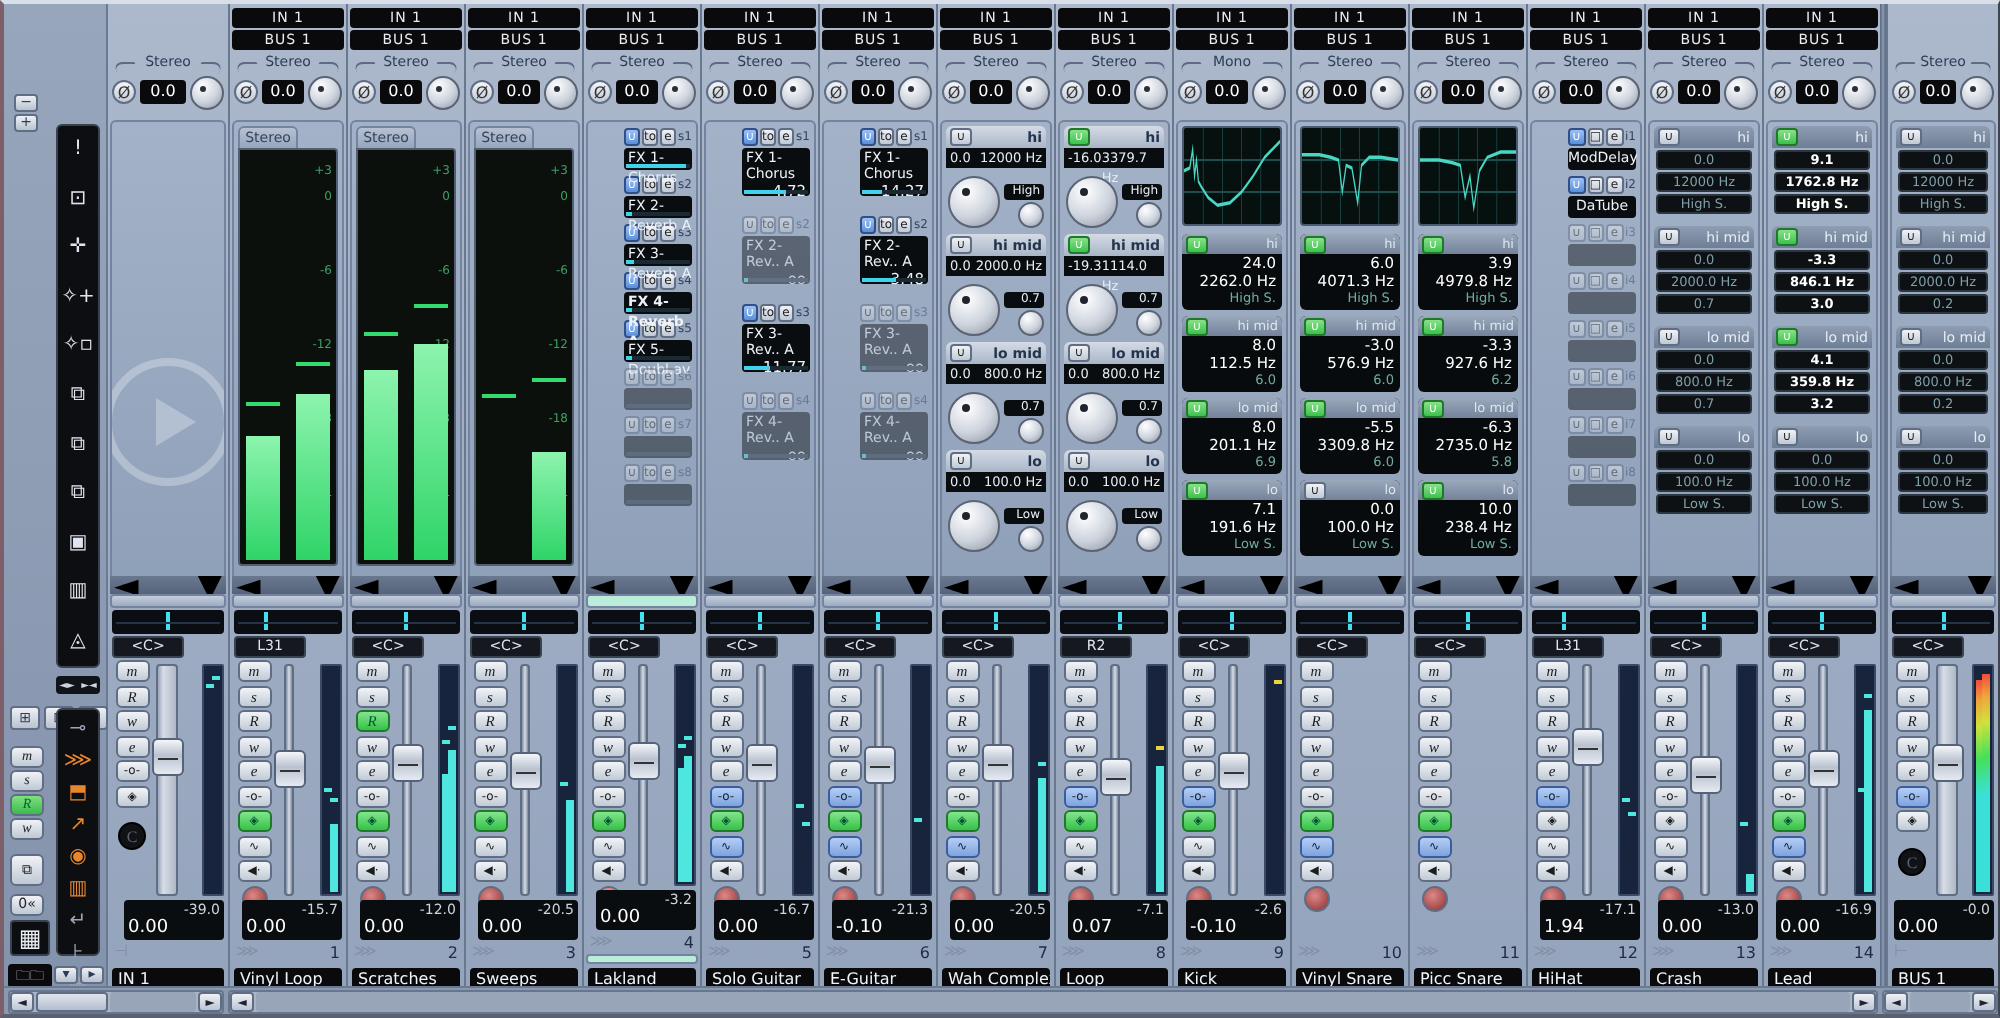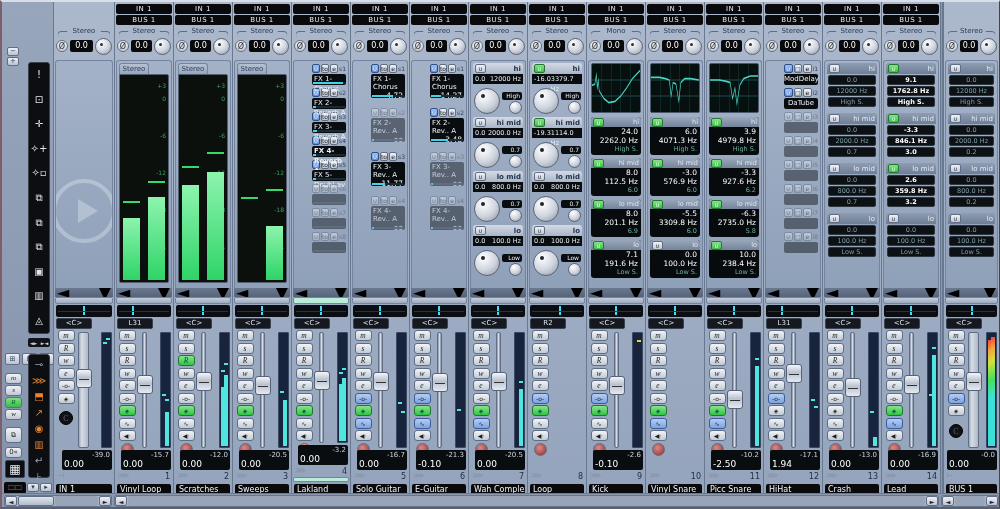--- a/index.html
+++ b/index.html
@@ -1072,20 +1072,33 @@
             <div class="cbtn">s</div>
             <div class="cbtn">R</div>
             <div class="cbtn">w</div>
             <div class="cbtn">e</div>
             <div class="cbtn sym on-b">-o-</div>
             <div class="cbtn sym on-g">◈</div>
             <div class="cbtn sym">∿</div>
             <div class="cbtn sym">◀·</div>
             <div class="cbtn rec"></div>
           </div>
+          <div class="fzone">
+            <div class="groove"></div>
+            <div class="handle" style="top: 35%;"></div>
+            <div class="fmeter">
+              <div class="fbar cyan" style="left: 1px; height: 0%;"></div>
+              <div class="fbar cyan" style="right: 1px; height: 55%;"></div>
+              <div class="fpk yellow" style="right: 1px; bottom: 63%;"></div>
+            </div>
+            <div class="valbox">
+              <div class="pk">-7.1</div>
+              <div class="lv">0.07</div>
+            </div>
+          </div>
         </div>
         <div class="numrow">
           <div class="wave">⋙</div>
           <div class="chnum">8</div>
         </div>
         <div class="namerow">
           <div class="namebox">Loop</div>
         </div>
       </div>
       <div class="strip audio">
@@ -1364,33 +1377,20 @@
             <div class="cbtn">s</div>
             <div class="cbtn">R</div>
             <div class="cbtn">w</div>
             <div class="cbtn">e</div>
             <div class="cbtn sym">-o-</div>
             <div class="cbtn sym on-g">◈</div>
             <div class="cbtn sym on-b">∿</div>
             <div class="cbtn sym">◀·</div>
             <div class="cbtn rec"></div>
           </div>
-          <div class="fzone">
-            <div class="groove"></div>
-            <div class="handle" style="top: 43%;"></div>
-            <div class="fmeter">
-              <div class="fbar cyan" style="left: 1px; height: 0%;"></div>
-              <div class="fbar cyan" style="right: 1px; height: 70%;"></div>
-              <div class="fpk " style="right: 1px; bottom: 76%;"></div>
-            </div>
-            <div class="valbox">
-              <div class="pk">-10.2</div>
-              <div class="lv">-2.50</div>
-            </div>
-          </div>
         </div>
         <div class="numrow">
           <div class="wave">⋙</div>
           <div class="chnum">11</div>
         </div>
         <div class="namerow">
           <div class="namebox">Picc Snare</div>
         </div>
       </div>
       <div class="strip audio">
@@ -1666,21 +1666,21 @@
             </div>
             <div class="vbox lit">-3.3</div>
             <div class="vbox lit">846.1 Hz</div>
             <div class="vbox lit">3.0</div>
           </div>
           <div class="band" style="margin-bottom: 6px;">
             <div class="bhdr dark">
               <div class="tb pwr-on-g">∪</div>
               <div class="bname">lo mid</div>
             </div>
-            <div class="vbox lit">2.6</div>
+            <div class="vbox lit">4.1</div>
             <div class="vbox lit">359.8 Hz</div>
             <div class="vbox lit">3.2</div>
           </div>
           <div class="band" style="margin-bottom: 6px;">
             <div class="bhdr dark">
               <div class="tb">∪</div>
               <div class="bname">lo</div>
             </div>
             <div class="vbox">0.0</div>
             <div class="vbox">100.0 Hz</div>

